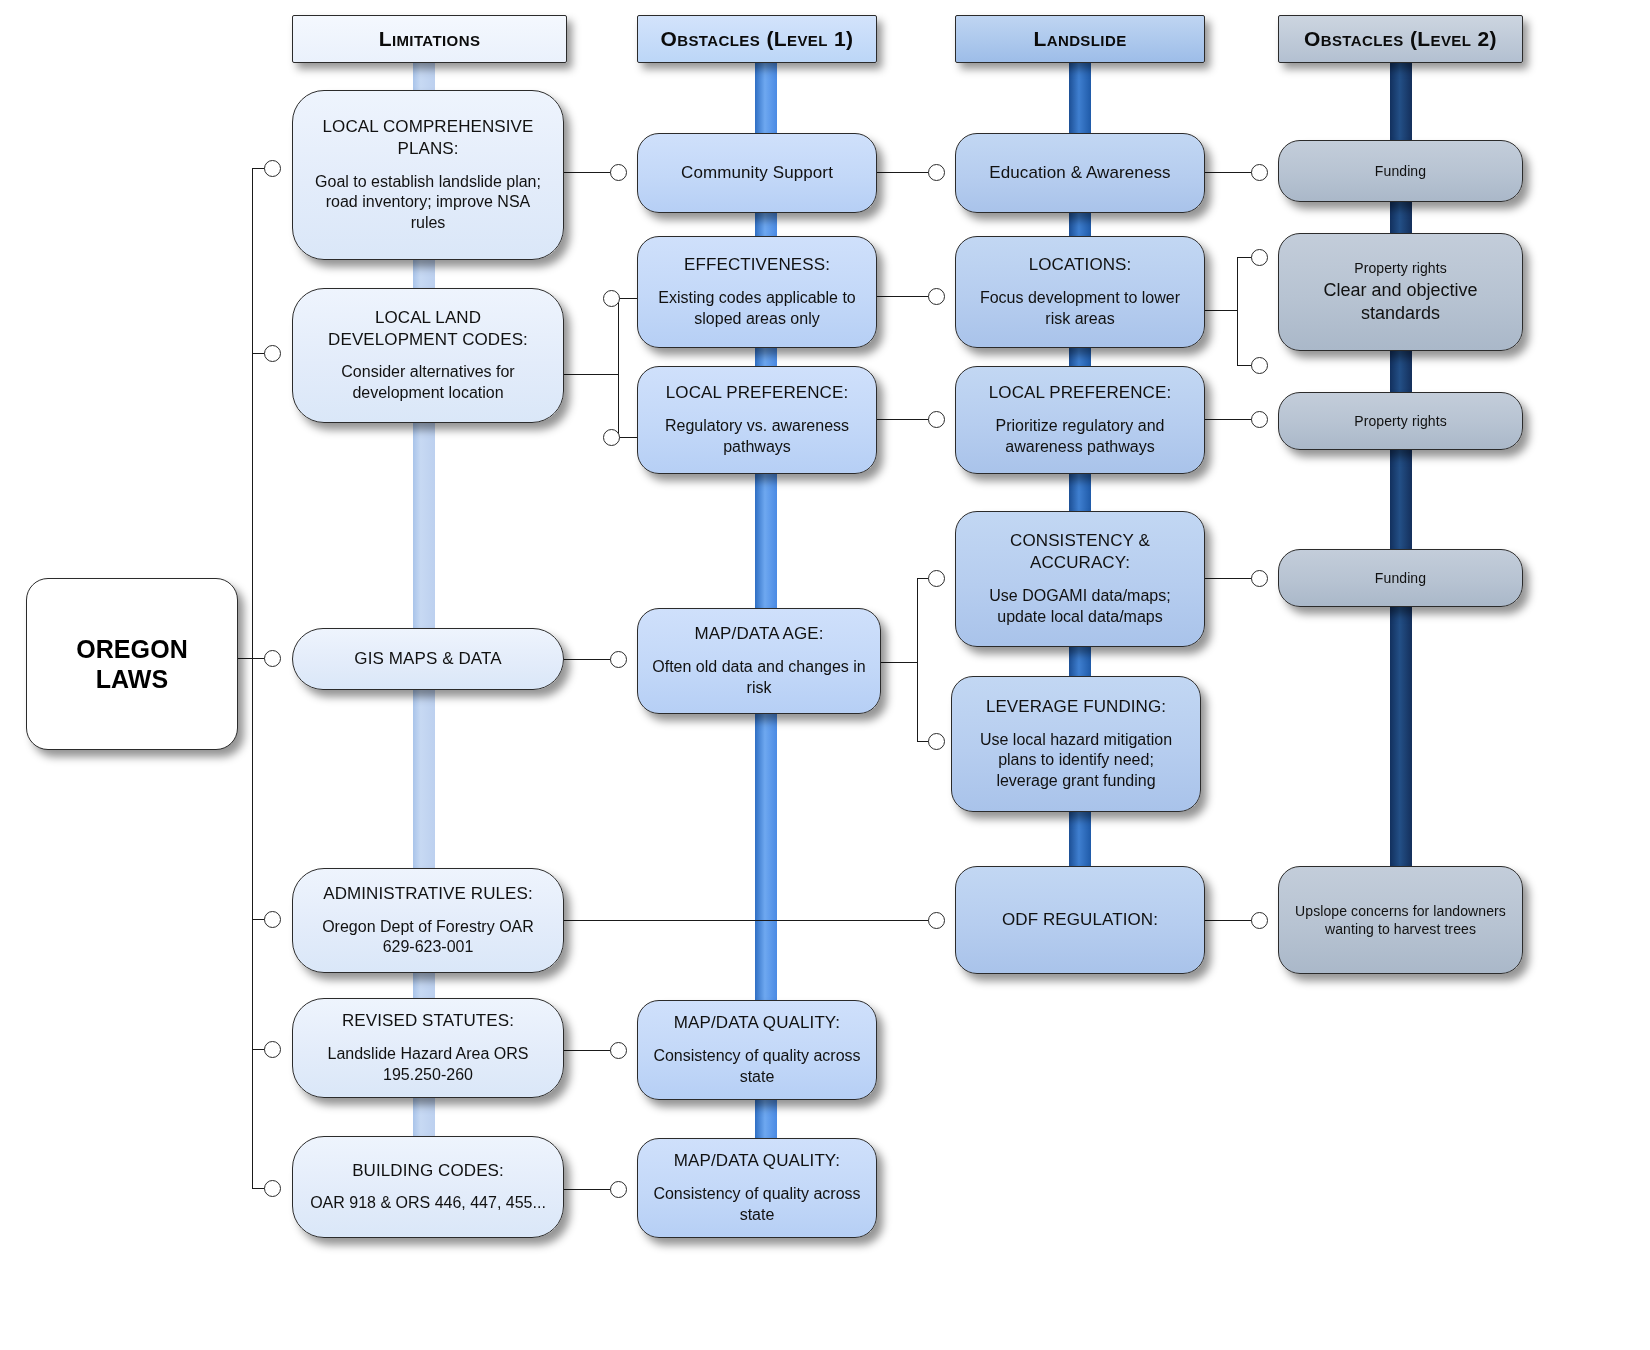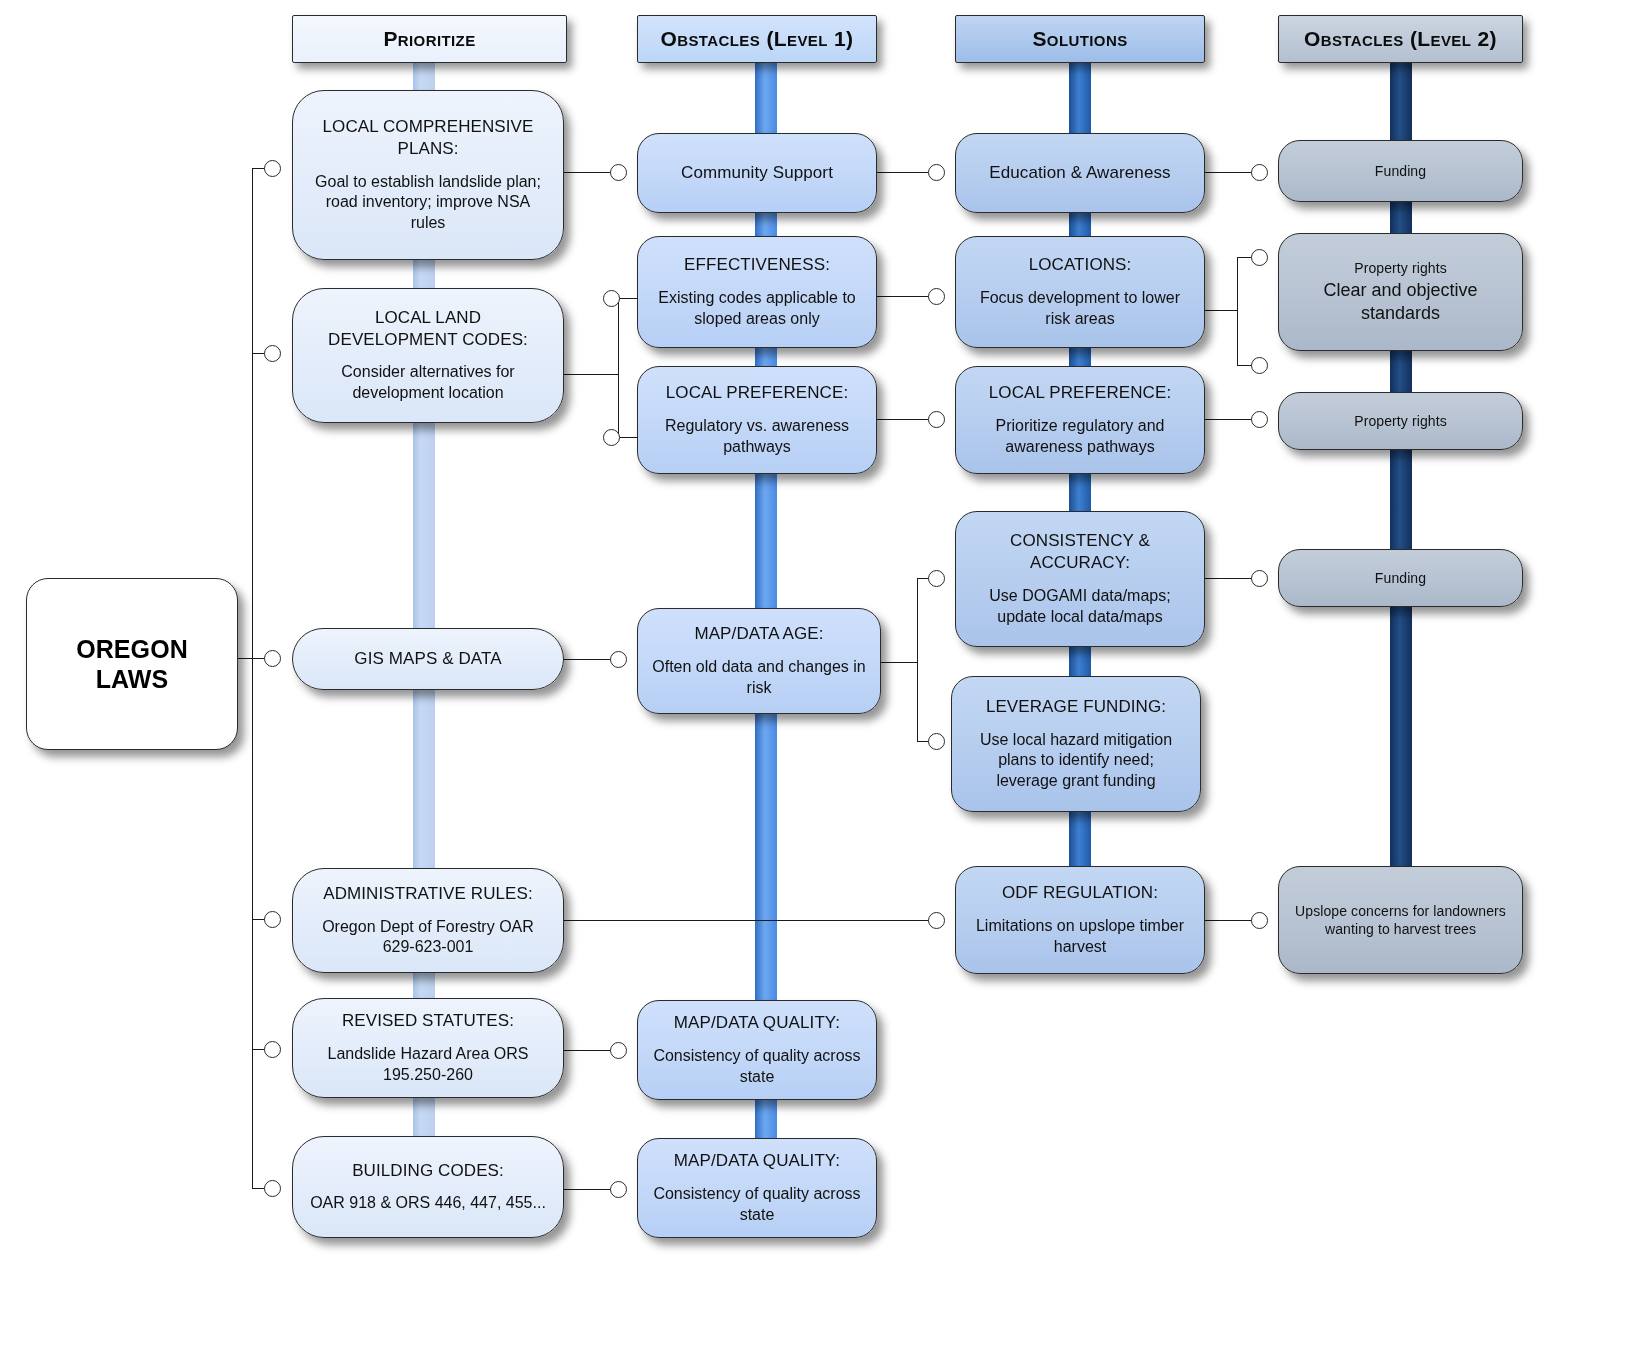--- a/index.html
+++ b/index.html
@@ -62,27 +62,27 @@
 <body>
 
 <div id="stage">
 
   <div class="spine c1" style="left:413px;top:60px;width:22px;height:1150px;"></div>
   <div class="spine c2" style="left:755px;top:60px;width:22px;height:1150px;"></div>
   <div class="spine c3" style="left:1069px;top:60px;width:22px;height:900px;"></div>
   <div class="spine c4" style="left:1390px;top:60px;width:22px;height:900px;"></div>
 
   <div class="hdr h-s" style="left:292px;top:15px;width:275px;height:48px;">
-      <span>Prioritize</span>
+      <span>Limitations</span>
     </div>
   <div class="hdr h-o1" style="left:637px;top:15px;width:240px;height:48px;">
       <span>Obstacles (Level 1)</span>
     </div>
   <div class="hdr h-sol" style="left:955px;top:15px;width:250px;height:48px;">
-      <span>Solutions</span>
+      <span>Landslide</span>
     </div>
   <div class="hdr h-o2" style="left:1278px;top:15px;width:245px;height:48px;">
       <span>Obstacles (Level 2)</span>
     </div>
 
   <div class="box root" style="left:26px;top:578px;width:212px;height:172px;">
     <div class="ttl">OREGON</div>
     <div class="ttl">LAWS</div>
   </div>
 
@@ -222,21 +222,20 @@
     <div class="sub">Use DOGAMI data/maps; update local data/maps</div>
   </div>
 
   <div class="box c-sol" style="left:951px;top:676px;width:250px;height:136px;padding:12px 14px;">
     <div class="ttl">LEVERAGE FUNDING:</div>
     <div class="sub">Use local hazard mitigation plans to identify need; leverage grant funding</div>
   </div>
 
   <div class="box c-sol" style="left:955px;top:866px;width:250px;height:108px;padding:8px 14px;">
     <div class="ttl">ODF REGULATION:</div>
-    <div class="sub">Limitations on upslope timber harvest</div>
   </div>
 
   <div class="link h" style="left:1205px;top:172px;width:48px;"></div>
   <div class="node-dot" style="left:1251px;top:164px;"></div>
 
   <div class="link h" style="left:1205px;top:310px;width:32px;"></div>
   <div class="link v" style="left:1237px;top:257px;height:108px;"></div>
   <div class="link h" style="left:1237px;top:257px;width:15px;"></div>
   <div class="link h" style="left:1237px;top:365px;width:15px;"></div>
   <div class="node-dot" style="left:1251px;top:249px;"></div>

